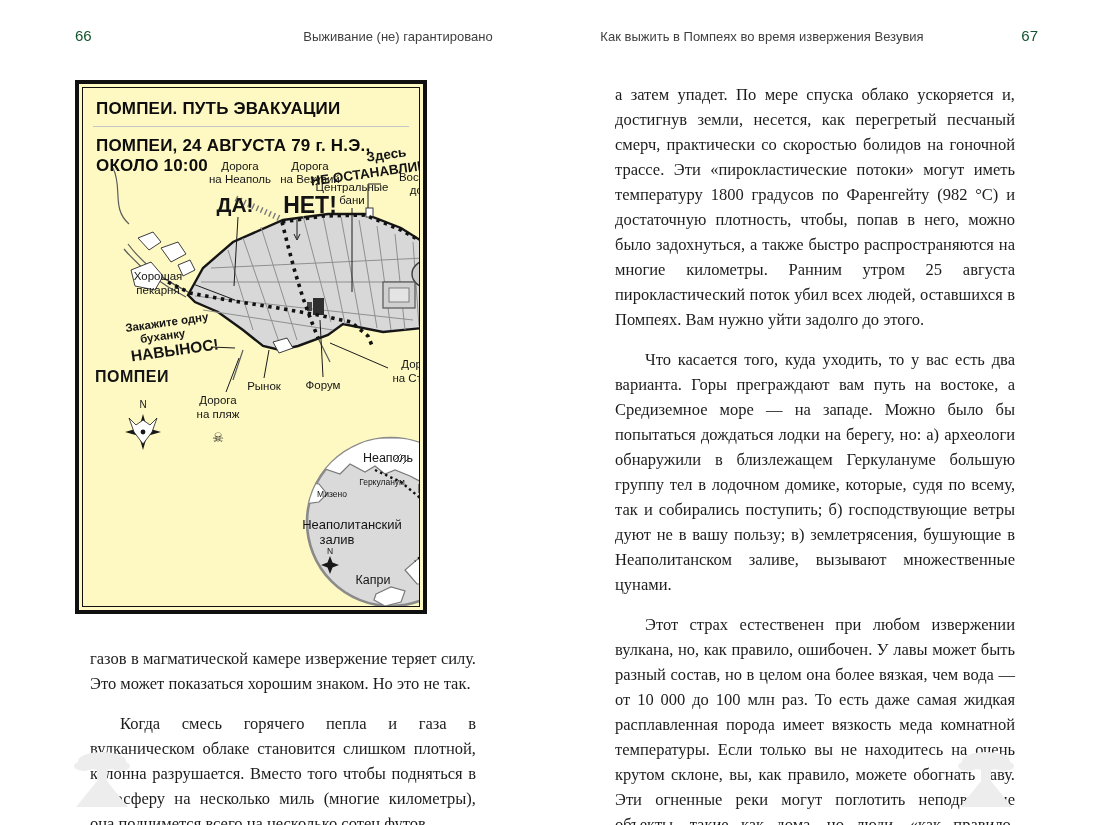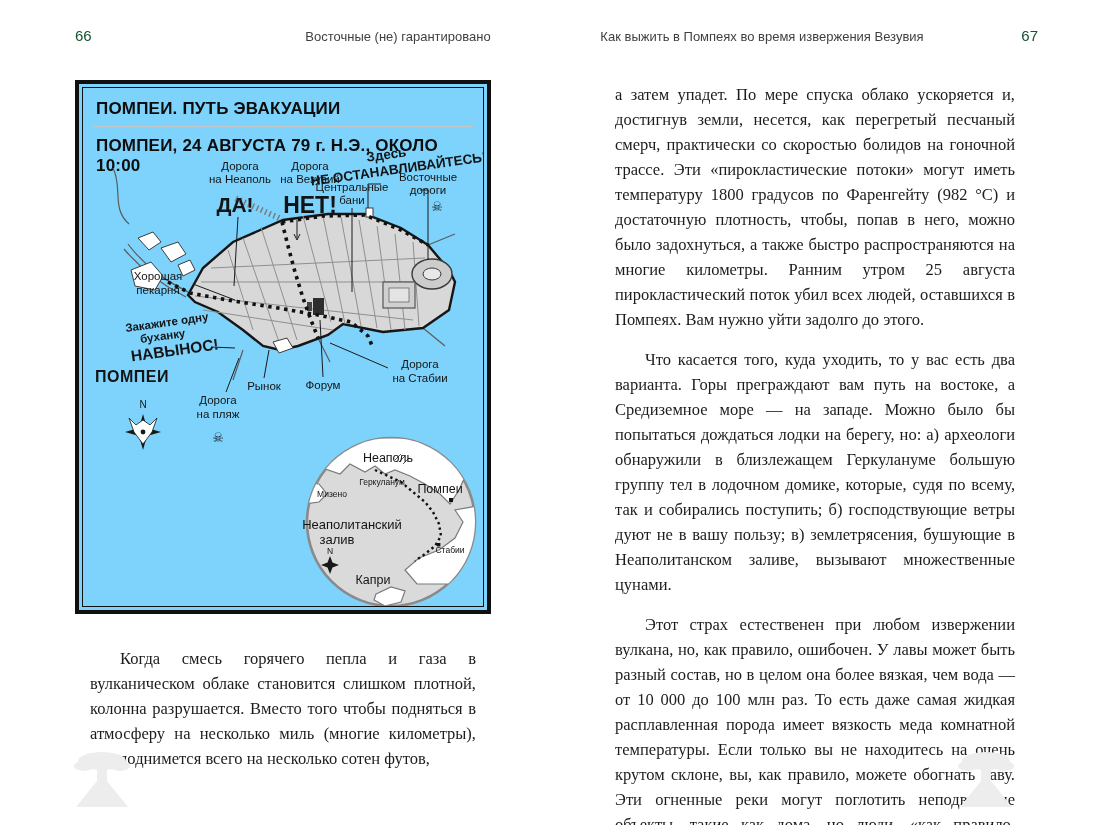--- a/index.html
+++ b/index.html
@@ -11,22 +11,22 @@
   .runhead{position:absolute;top:29px;font-family:"Liberation Sans",sans-serif;
     font-size:13px;color:#3f3f3f;white-space:nowrap;}
   .pagenum{position:absolute;top:27px;font-family:"Liberation Sans",sans-serif;
     font-size:15px;color:#14532d;}
   #pg-left{left:75px;}
   #pg-right{right:62px;text-align:center;}
   #rh-left{left:398px;transform:translateX(-50%);}
   #rh-right{left:762px;transform:translateX(-50%);text-align:right;}
 
   
-  .figure-box{position:absolute;left:75px;top:80px;width:416px;height:534px;
-    border:4px solid #101010;box-sizing:border-box;background:#7dd3fc;}
+  .figure-box{position:absolute;left:75px;top:80px;width:352px;height:534px;
+    border:4px solid #101010;box-sizing:border-box;background:#fef9c3;}
   .figure-inner{position:absolute;inset:3px;border:1px solid #101010;overflow:hidden;}
   .figure-title{font-family:"Liberation Sans",sans-serif;font-weight:bold;
     font-size:17px;color:#0d0d0d;padding:11px 14px 7px 13px;letter-spacing:.2px;}
   .figure-rule{border:0;border-top:1px solid #c6c6c6;margin:0 10px;}
   .figure-subtitle{font-family:"Liberation Sans",sans-serif;font-weight:bold;
     font-size:17px;color:#0d0d0d;padding:9px 14px 0 13px;letter-spacing:.2px;}
   .map-svg{position:absolute;left:0;top:62px;width:400px;height:460px;}
 
   
   text{font-family:"Liberation Sans",sans-serif;fill:#141414;}
@@ -59,21 +59,21 @@
   #right-col{left:600px;top:67px;width:430px;}
 
   .corner-icon{position:absolute;width:84px;height:64px;}
   #corner-left{left:60px;top:747px;}
   #corner-right{left:944px;top:747px;}
 </style>
 </head>
 <body>
 
 <span class="pagenum" id="pg-left">66</span>
-<span class="runhead" id="rh-left">Восточные (не) гарантировано</span>
+<span class="runhead" id="rh-left">Выживание (не) гарантировано</span>
 <span class="runhead" id="rh-right">Как выжить в Помпеях во время извержения Везувия</span>
 <span class="pagenum" id="pg-right">67</span>
 
 <div class="figure-box">
   <div class="figure-inner">
     <div class="figure-title">ПОМПЕИ. ПУТЬ ЭВАКУАЦИИ</div>
     <hr class="figure-rule">
     <div class="figure-subtitle">ПОМПЕИ, 24 АВГУСТА 79 г. Н.Э., ОКОЛО 10:00</div>
 
     <svg class="map-svg" viewBox="0 0 400 460">
@@ -198,20 +198,21 @@
         <g>
           <polygon points="247,406 249.5,412.5 256,415 249.5,417.5 247,424 244.5,417.5 238,415 244.5,412.5" fill="#181818"></polygon>
           <circle cx="247" cy="415" r="1.6" fill="#181818"></circle>
         </g>
       </g>
     </svg>
   </div>
 </div>
 
 <div class="body-col" id="left-col">
+  <p>газов в магматической камере извержение теряет силу. Это может показаться хорошим знаком. Но это не так.</p>
   <p class="ind">Когда смесь горячего пепла и газа в вулканическом облаке становится слишком плотной, колонна разрушается. Вместо того чтобы подняться в атмосферу на несколько миль (многие километры), она поднимется всего на несколько сотен футов,</p>
 </div>
 
 <div class="body-col" id="right-col">
   <p>а затем упадет. По мере спуска облако ускоряется и, достигнув земли, несется, как перегретый песчаный смерч, практически со скоростью болидов на гоночной трассе. Эти «пирокластические потоки» могут иметь температуру 1800 градусов по Фаренгейту (982 °C) и достаточную плотность, чтобы, попав в него, можно было задохнуться, а также быстро распространяются на многие километры. Ранним утром 25 августа пирокластический поток убил всех людей, оставшихся в Помпеях. Вам нужно уйти задолго до этого.</p>
   <p class="ind">Что касается того, куда уходить, то у вас есть два варианта. Горы преграждают вам путь на востоке, а Средиземное море — на западе. Можно было бы попытаться дождаться лодки на берегу, но: а) археологи обнаружили в близлежащем Геркулануме большую группу тел в лодочном домике, которые, судя по всему, так и собирались поступить; б) господствующие ветры дуют не в вашу пользу; в) землетрясения, бушующие в Неаполитанском заливе, вызывают множественные цунами.</p>
   <p class="ind">Этот страх естественен при любом извержении вулкана, но, как правило, ошибочен. У лавы может быть разный состав, но в целом она более вязкая, чем вода — от 10 000 до 100 млн раз. То есть даже самая жидкая расплавленная порода имеет вязкость меда комнатной температуры. Если только вы не находитесь на очень крутом склоне, вы, как правило, можете обогнать лаву. Эти огненные реки могут поглотить неподвижные объекты, такие как дома, но люди, «как правило, успевают уйти с дороги», — говорит Стивен Селф, вулканолог из Калифорнийского университета в Беркли (заметьте, «как правило»!).</p>
 
 </div>
 

